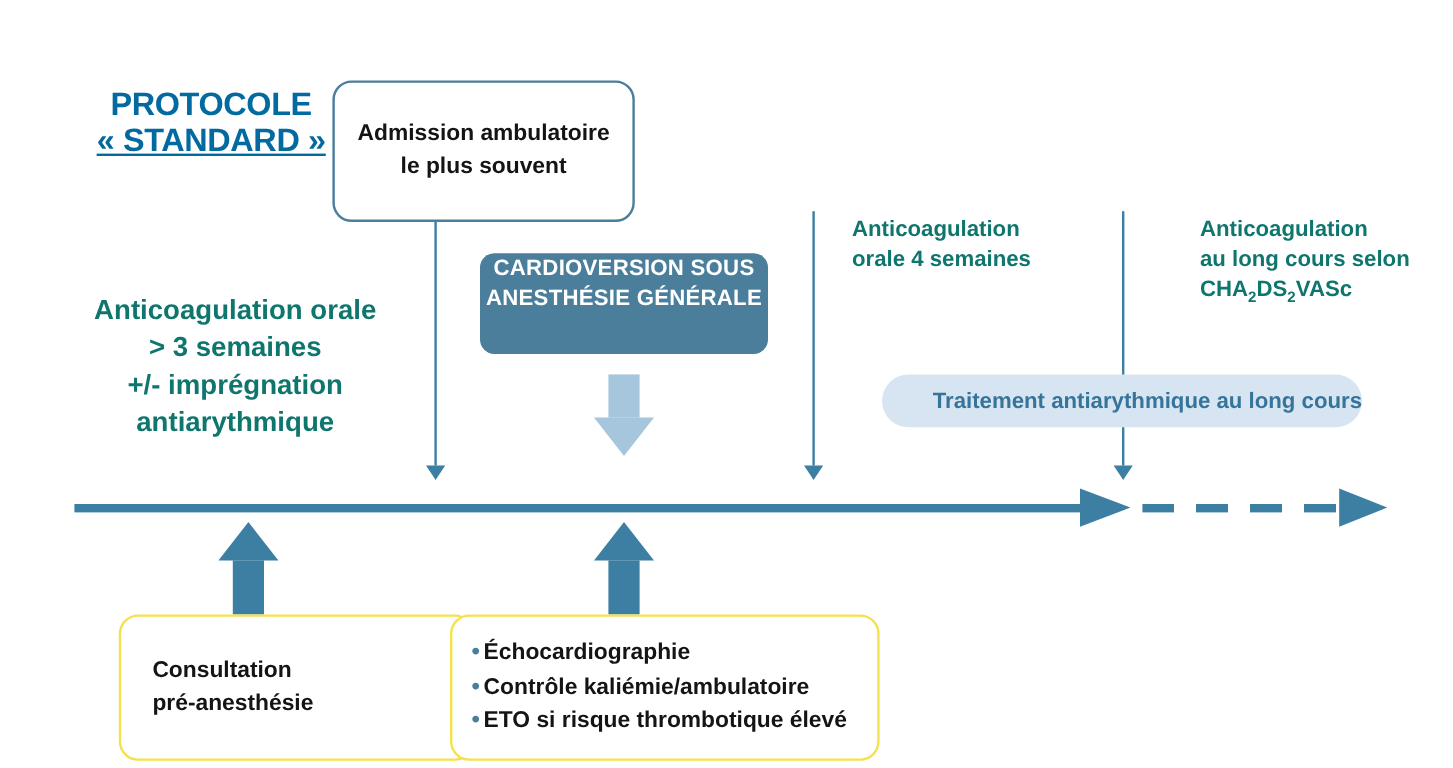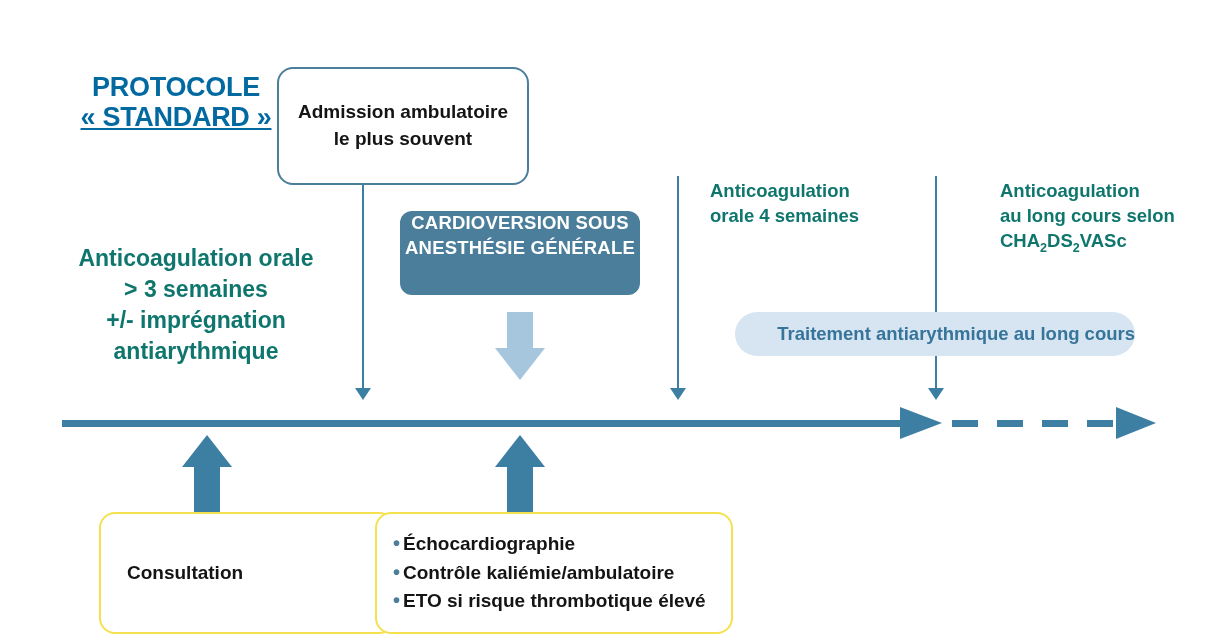--- a/index.html
+++ b/index.html
@@ -309,20 +309,21 @@
 
   <div class="abs block-arrow-up-head" style="left:182px; top:435px;"></div>
   <div class="abs block-arrow-up-shaft" style="left:194px; top:467px; height:45px;"></div>
 
   <div class="abs block-arrow-up-head" style="left:495px; top:435px;"></div>
   <div class="abs block-arrow-up-shaft" style="left:507px; top:467px; height:45px;"></div>
 
   <div id="consultation-box" class="abs yellow-box">
     <div class="txt">
       <div>Consultation</div>
+      <div>pré-anesthésie</div>
     </div>
   </div>
 
   <div id="checklist-box" class="abs yellow-box">
     <ul>
       <li>
           <span class="dot">•</span>
           <span>Échocardiographie</span>
         </li>
       <li>

